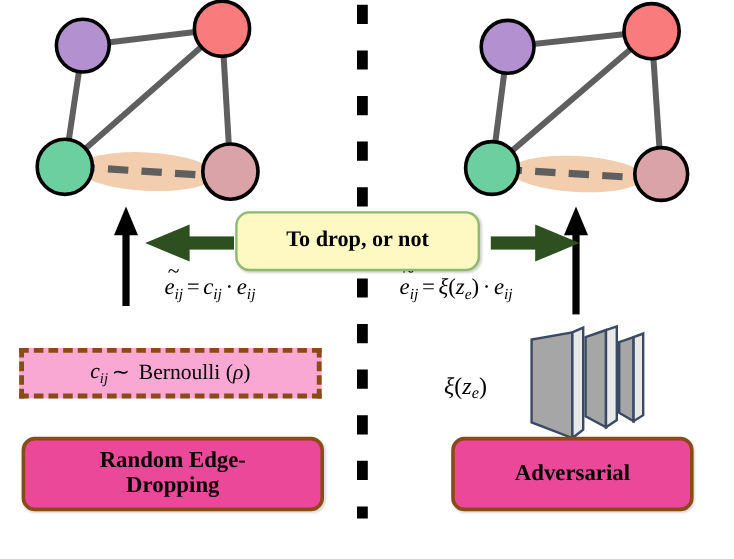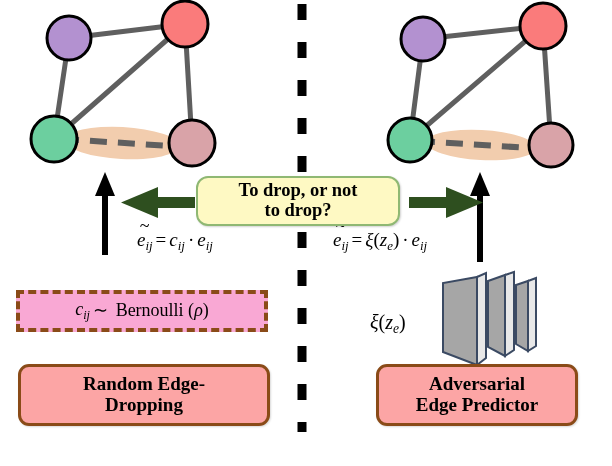--- a/index.html
+++ b/index.html
@@ -63,21 +63,21 @@
     width: 252px;
     height: 42px;
     border: 4px dashed #8a4b18;
     background: #f9a8d4;
     color: #000000;
     font-size: 18px;
     z-index: 5;
   }
 
   .orange-box {
-    background: #fca5a5;
+    background: #ec4899;
     border: 3px solid #8a4b18;
     border-radius: 11px;
     color: #000000;
     font-weight: bold;
     font-size: 19px;
     z-index: 5;
     flex-direction: column;
     box-shadow: 1px 1px 2px rgba(0,0,0,0.15);
   }
   .orange-left {
@@ -215,21 +215,20 @@
       <polygon points="505,275 505,356 514,350 514,272" fill="#e8e8e8" stroke="#3b4a63" stroke-width="2"></polygon>
 
       <polygon points="516,285 516,344 528,351 528,281" fill="#a6a6a6" stroke="#3b4a63" stroke-width="2"></polygon>
       <polygon points="528,281 528,351 536,346 536,278" fill="#e8e8e8" stroke="#3b4a63" stroke-width="2"></polygon>
     </g>
   </svg>
 
   <div class="box green-box">
     <div>
       <div>To drop, or not</div>
-      <div>to drop?</div>
     </div>
   </div>
 
   <div class="formula f-left">
     <span class="tilde-wrap"><span class="tmark">~</span>e<span class="sub">ij</span></span><span class="op">=</span><span class="mi">c<span class="sub">ij</span></span><span class="op">·</span><span class="mi">e<span class="sub">ij</span></span>
   </div>
 
   <div class="formula f-right">
     <span class="tilde-wrap"><span class="tmark">~</span>e<span class="sub">ij</span></span><span class="op">=</span><span class="mi">ξ</span><span class="upr">(<span class="mi">z<span class="sub">e</span></span>)</span><span class="op">·</span><span class="mi">e<span class="sub">ij</span></span>
   </div>
@@ -244,17 +243,16 @@
       <span class="upr">&nbsp;Bernoulli&nbsp;(<span class="mi">ρ</span>)</span>
   </div>
 
   <div class="box orange-box orange-left">
     <div>Random Edge-</div>
     <div>Dropping</div>
   </div>
 
   <div class="box orange-box orange-right">
     <div>Adversarial</div>
-    <div>Edge Predictor</div>
   </div>
 
 
 </div>
 
 </body></html>

